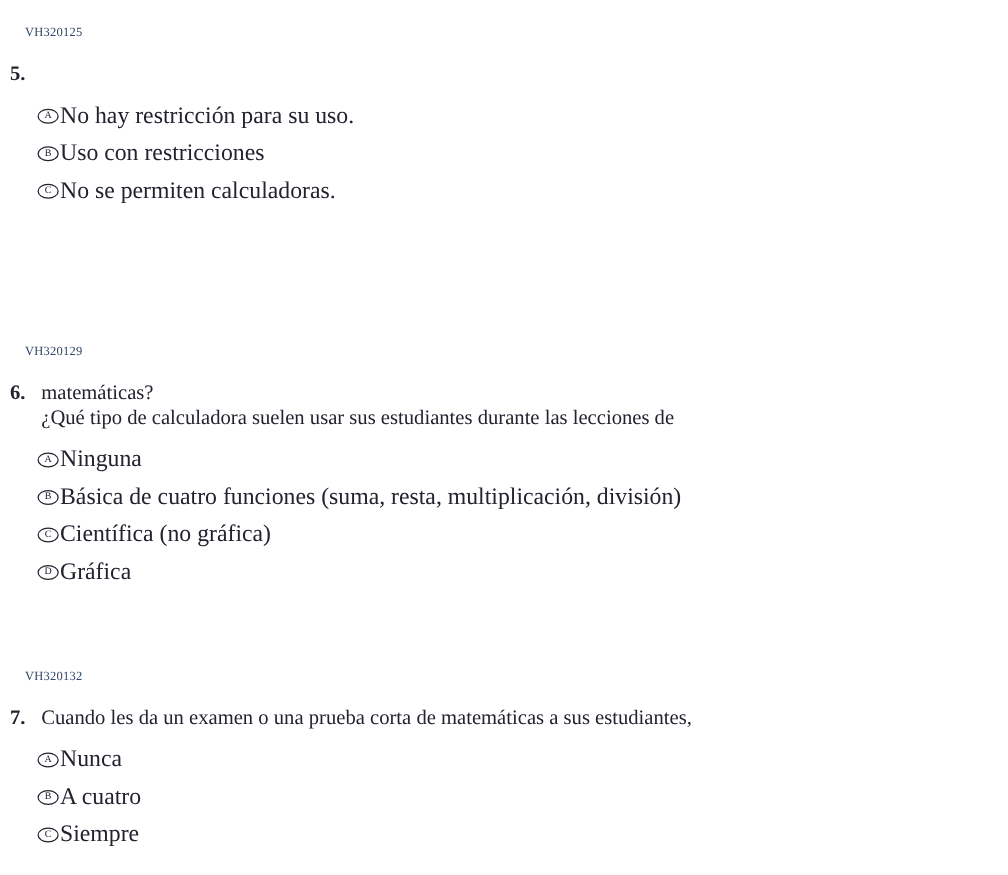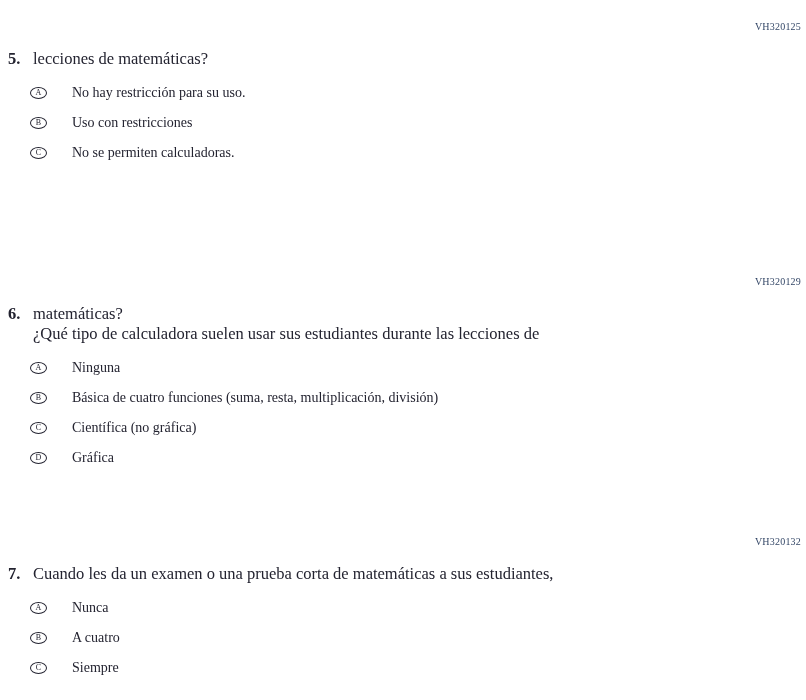--- a/index.html
+++ b/index.html
@@ -15,26 +15,26 @@
     background: var(--bg);
     font-family: "Liberation Serif", serif;
     color: var(--text);
     overflow: hidden;
   }
   .section { position: absolute; left: 0; right: 0; }
   .s1 { top: 21px; }
   .s2 { top: 276px; }
   .s3 { top: 536px; }
   .code {
-    text-align: right;
     padding-right: 5px;
     font-size: 10px;
     line-height: 11px;
     color: var(--code);
     letter-spacing: 0.2px;
+    padding-left: 20px;
   }
   .question {
     display: flex;
     margin-top: 17px;
     font-size: 16.5px;
     line-height: 20px;
   }
   .qnum {
     flex: 0 0 25px;
     padding-left: 8px;
@@ -60,37 +60,36 @@
     border-radius: 50%;
     flex: 0 0 auto;
     cursor: pointer;
   }
   .bubble-letter {
     font-size: 8px;
     line-height: 1;
     transform: translateY(-0.5px);
   }
   .option-label {
-    margin-left: 25px;
-    font-size: 14px;
+    margin-left: 1px;
+    font-size: 19px;
     line-height: 18px;
     white-space: nowrap;
   }
 </style>
 </head>
 <body>
 
 <div class="page">
 
   <div class="section s1">
     <div class="code">VH320125</div>
     <div class="question">
       <span class="qnum">5.</span>
       <span class="qtext">
-        <span class="qline">lecciones de matemáticas?</span>
       </span>
     </div>
     <div class="options">
       <div class="option">
         <span class="bubble">
             <span class="bubble-letter">A</span>
           </span>
         <span class="option-label">No hay restricción para su uso.</span>
       </div>
       <div class="option">

